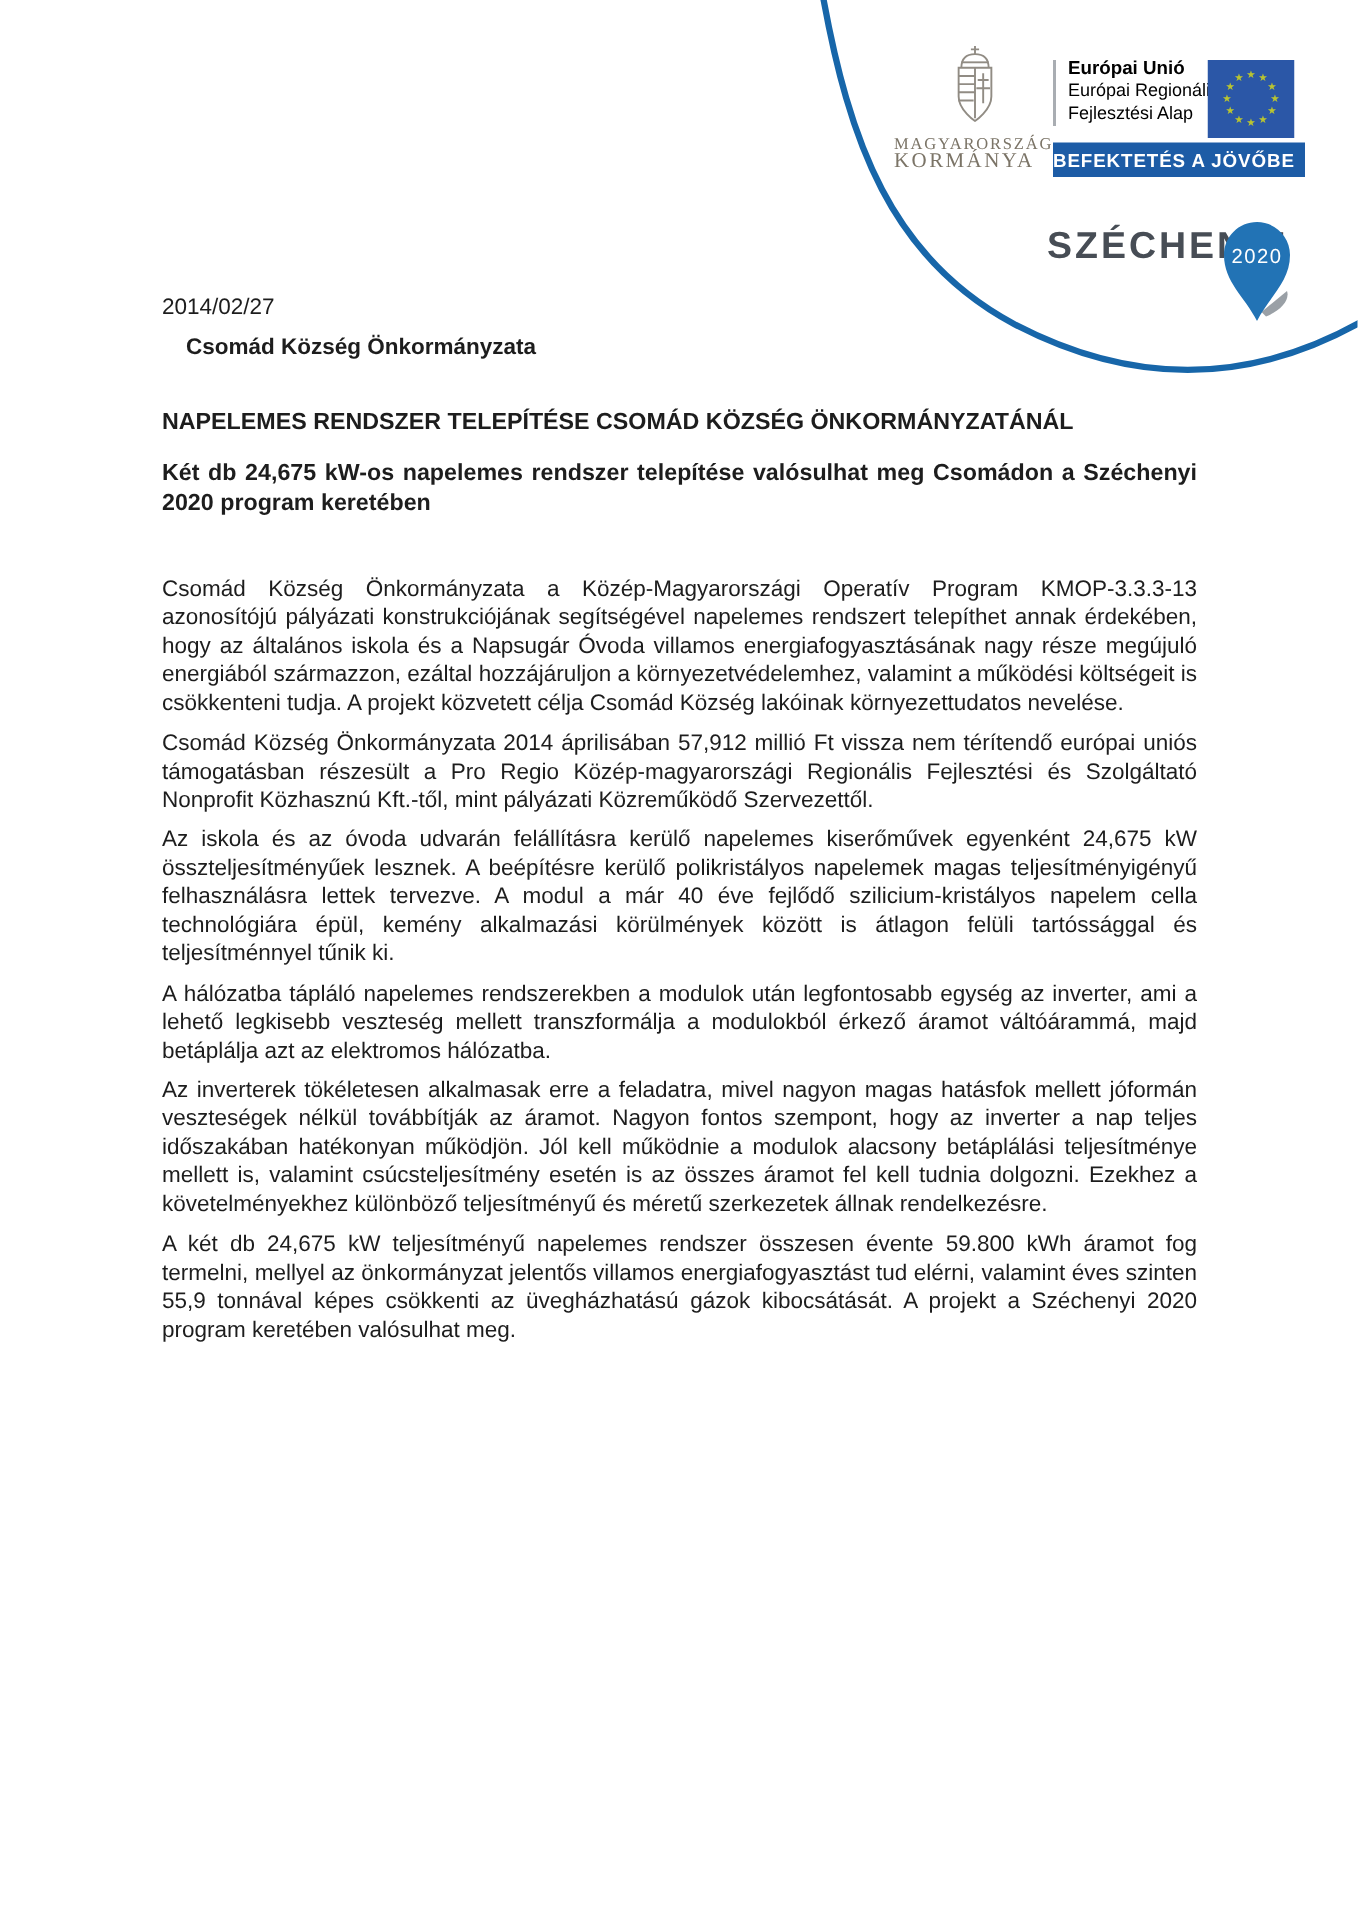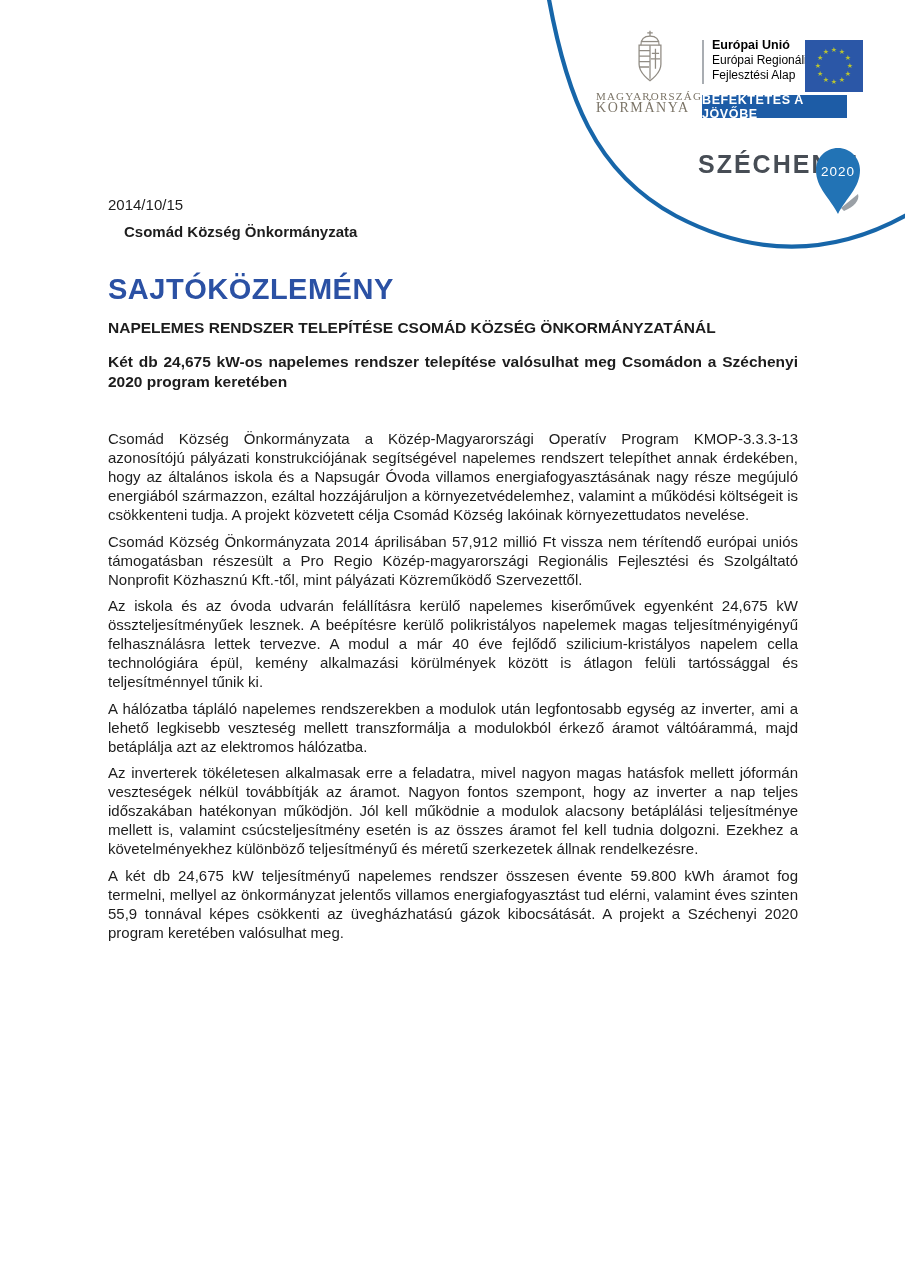--- a/index.html
+++ b/index.html
@@ -11,23 +11,23 @@
   .curve-svg{position:absolute;left:0;top:0;width:905px;height:280px;pointer-events:none;}
   .gov-block{position:absolute;left:596px;top:26px;width:108px;}
   .gov-emblem{display:block;margin:0 auto 2px auto;}
   .gov-name{font-family:"Liberation Serif", serif;color:#7b7467;font-size:11px;
     line-height:12px;letter-spacing:1.2px;}
   .gov-name .l2{font-size:14px;letter-spacing:1.6px;}
   .eu-divider{position:absolute;left:702px;top:40px;width:2px;height:44px;background:#a9adb2;}
   .eu-text{position:absolute;left:712px;top:38px;color:#000000;font-size:12px;line-height:15px;}
   .eu-text .l1{font-weight:bold;font-size:12.5px;}
   .eu-flag{position:absolute;left:805px;top:40px;}
-  .invest-banner{position:absolute;left:702px;top:95px;width:145px;height:23px;
+  .invest-banner{position:absolute;left:702px;top:95px;width:168px;height:23px;
     background:#1d5ca6;color:#ffffff;font-weight:bold;font-size:12.5px;letter-spacing:.6px;
-    display:flex;align-items:center;justify-content:center;}
+    display:flex;align-items:center;justify-content:flex-start;}
   .szechenyi-wrap{position:absolute;left:698px;top:144px;}
   .szechenyi-name{position:absolute;left:0;top:6px;color:#474d55;font-weight:bold;
     font-size:25px;letter-spacing:2px;white-space:nowrap;}
   .szechenyi-pin{position:absolute;left:116px;top:0;}
   
   .content{position:absolute;left:108px;top:196px;width:690px;}
   .date-line{font-size:15px;margin:0 0 10px 0;}
   .org-line{font-size:15px;font-weight:bold;margin:0 0 33px 16px;}
   .release-title{color:#2b51a4;font-size:29px;font-weight:bold;letter-spacing:.5px;
     line-height:33px;margin:0 0 13px 0;}
@@ -94,24 +94,23 @@
 <div class="szechenyi-wrap">
   <div class="szechenyi-name">SZÉCHENYI</div>
   <svg class="szechenyi-pin" width="48" height="72" viewBox="0 0 48 72" xmlns="http://www.w3.org/2000/svg">
     <path d="M27,64 L44,50 C46,56 40,63 30,67 Z" fill="#9aa0a6"></path>
     <path d="M24,70 C16,54 2,44 2,26 C2,13.8 11.8,4 24,4 C36.2,4 46,13.8 46,26 C46,44 32,54 24,70 Z" fill="#2273b5"></path>
     <text x="24" y="27" fill="#ffffff" font-size="13.5" letter-spacing="1" text-anchor="middle" dominant-baseline="central" font-family="Liberation Sans, sans-serif">2020</text>
   </svg>
 </div>
 
 <div class="content">
-  <p class="date-line">2014/10/15</p>
+  <p class="date-line">2014/02/27</p>
   <p class="org-line">Csomád Község Önkormányzata</p>
 
-  <h1 class="release-title">SAJTÓKÖZLEMÉNY</h1>
   <h2 class="headline">NAPELEMES RENDSZER TELEPÍTÉSE CSOMÁD KÖZSÉG ÖNKORMÁNYZATÁNÁL</h2>
   <h3 class="subheadline">Két db 24,675 kW-os napelemes rendszer telepítése valósulhat meg Csomádon a Széchenyi 2020 program keretében</h3>
 
   <p class="body-p">Csomád Község Önkormányzata a Közép-Magyarországi Operatív Program KMOP-3.3.3-13 azonosítójú pályázati konstrukciójának segítségével napelemes rendszert telepíthet annak érdekében, hogy az általános iskola és a Napsugár Óvoda villamos energiafogyasztásának nagy része megújuló energiából származzon, ezáltal hozzájáruljon a környezetvédelemhez, valamint a működési költségeit is csökkenteni tudja. A projekt közvetett célja Csomád Község lakóinak környezettudatos nevelése.</p>
   <p class="body-p">Csomád Község Önkormányzata 2014 áprilisában 57,912 millió Ft vissza nem térítendő európai uniós támogatásban részesült a Pro Regio Közép-magyarországi Regionális Fejlesztési és Szolgáltató Nonprofit Közhasznú Kft.-től, mint pályázati Közreműködő Szervezettől.</p>
   <p class="body-p">Az iskola és az óvoda udvarán felállításra kerülő napelemes kiserőművek egyenként 24,675 kW összteljesítményűek lesznek. A beépítésre kerülő polikristályos napelemek magas teljesítményigényű felhasználásra lettek tervezve. A modul a már 40 éve fejlődő szilicium-kristályos napelem cella technológiára épül, kemény alkalmazási körülmények között is átlagon felüli tartóssággal és teljesítménnyel tűnik ki.</p>
   <p class="body-p">A hálózatba tápláló napelemes rendszerekben a modulok után legfontosabb egység az inverter, ami a lehető legkisebb veszteség mellett transzformálja a modulokból érkező áramot váltóárammá, majd betáplálja azt az elektromos hálózatba.</p>
   <p class="body-p">Az inverterek tökéletesen alkalmasak erre a feladatra, mivel nagyon magas hatásfok mellett jóformán veszteségek nélkül továbbítják az áramot. Nagyon fontos szempont, hogy az inverter a nap teljes időszakában hatékonyan működjön. Jól kell működnie a modulok alacsony betáplálási teljesítménye mellett is, valamint csúcsteljesítmény esetén is az összes áramot fel kell tudnia dolgozni. Ezekhez a követelményekhez különböző teljesítményű és méretű szerkezetek állnak rendelkezésre.</p>
   <p class="body-p">A két db 24,675 kW teljesítményű napelemes rendszer összesen évente 59.800 kWh áramot fog termelni, mellyel az önkormányzat jelentős villamos energiafogyasztást tud elérni, valamint éves szinten 55,9 tonnával képes csökkenti az üvegházhatású gázok kibocsátását. A projekt a Széchenyi 2020 program keretében valósulhat meg.</p>
 </div>

